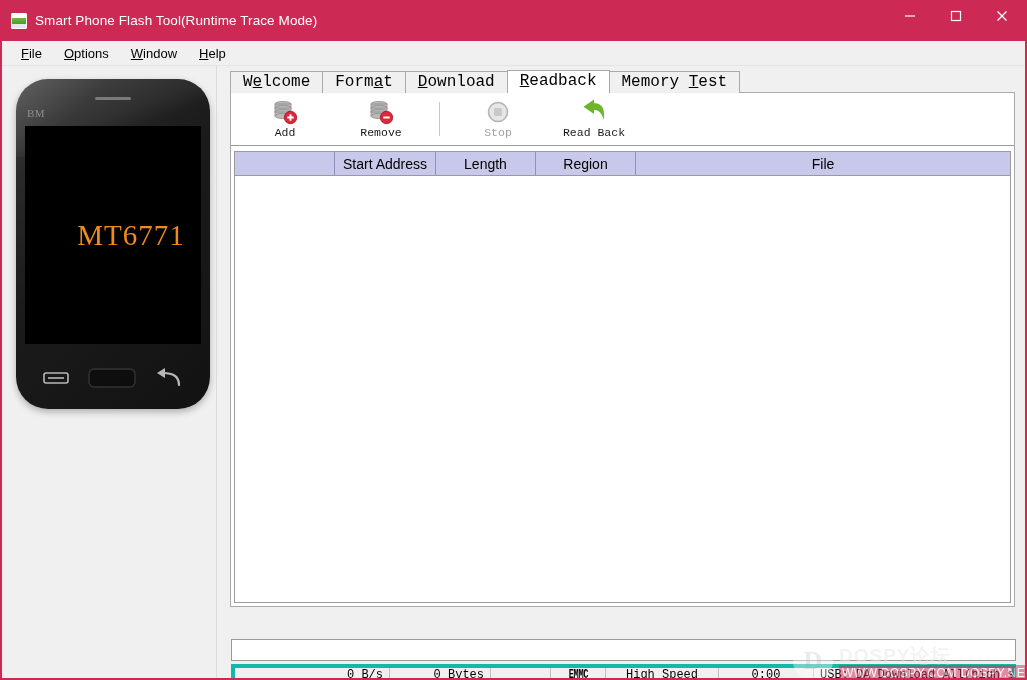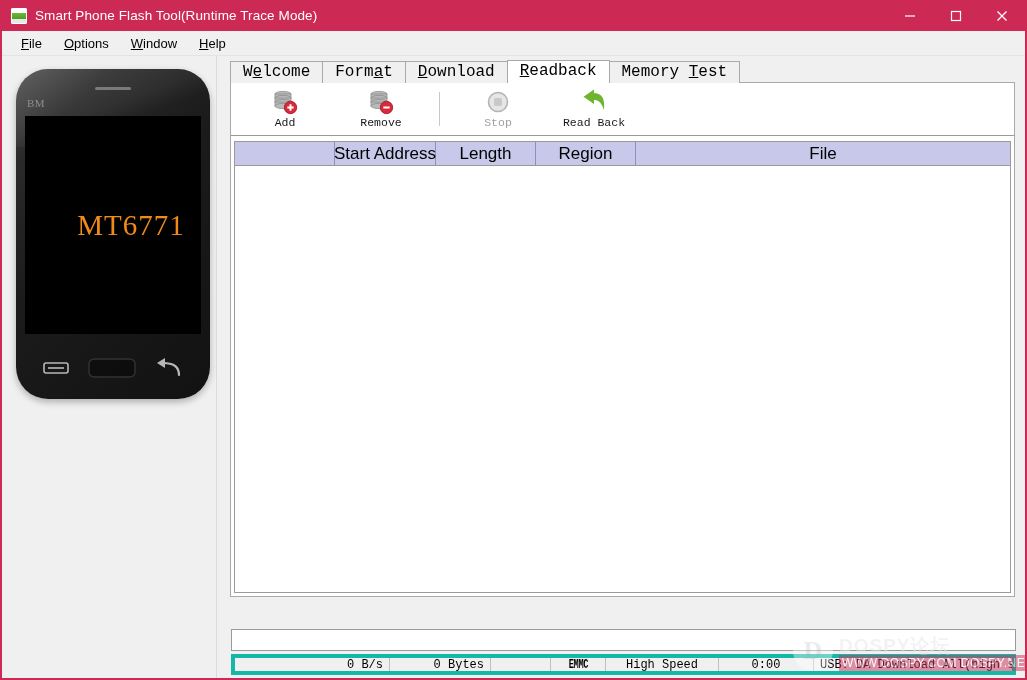--- a/index.html
+++ b/index.html
@@ -16,21 +16,21 @@
     width: 1027px; height: 680px;
     background: #f0f0f0;
     border: 2px solid #cc2a55;
     border-top: none;
     overflow: hidden;
   }
 
   
   #title-bar {
     position: relative;
-    height: 31px;
+    height: 41px;
     background: #cc2a55;
     display: flex;
     align-items: center;
   }
   #app-icon {
     width: 16px; height: 16px;
     margin-left: 9px; margin-right: 8px;
     border: 1px solid #ffffff;
     background: linear-gradient(#ffffff 0%, #ffffff 28%, #6ebb3a 28%, #4e9c22 72%, #e8e8e8 72%, #e8e8e8 100%);
     flex: 0 0 auto;
@@ -241,21 +241,21 @@
   #table-head {
     display: flex;
     height: 24px;
     background: #c8c8ea;
     border-bottom: 1px solid #9a9a9a;
   }
   .th {
     display: flex;
     align-items: center;
     justify-content: center;
-    font-size: 17px;
+    font-size: 14px;
     color: #000000;
     background: #c8c8ea;
     border-right: 1px solid #8f8fb8;
     height: 100%;
     white-space: nowrap;
   }
   .th:last-child { border-right: none; }
   #table-body { flex: 1; background: #ffffff; }
 
   

